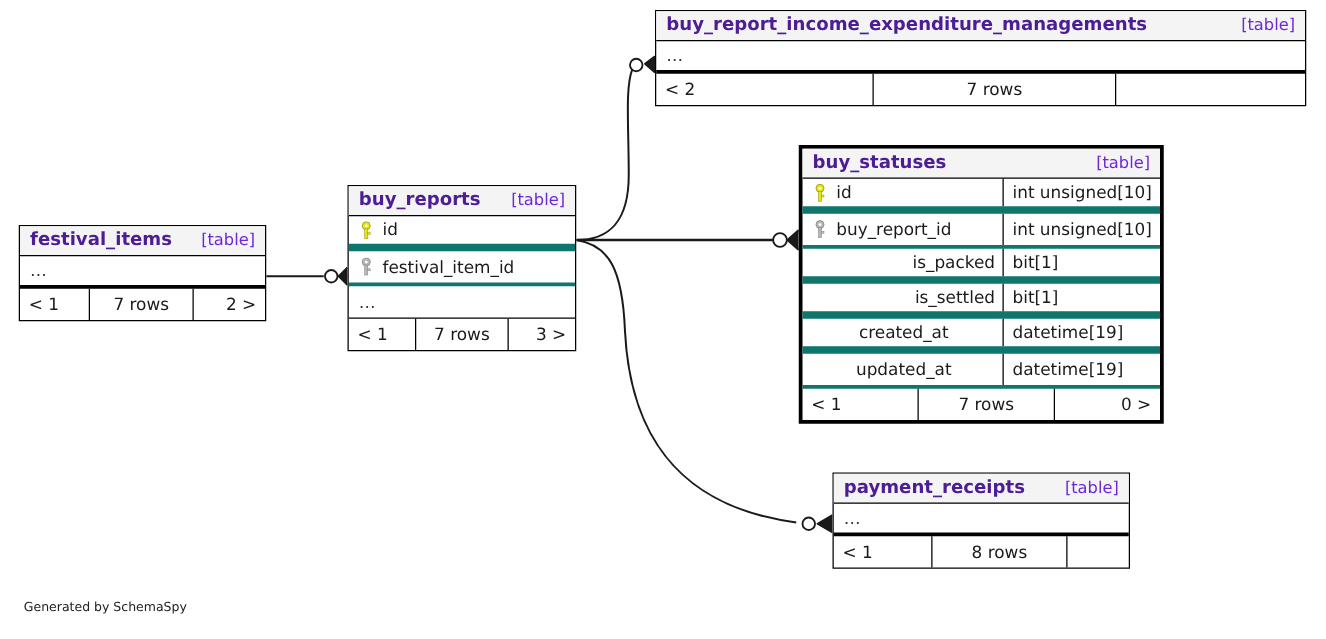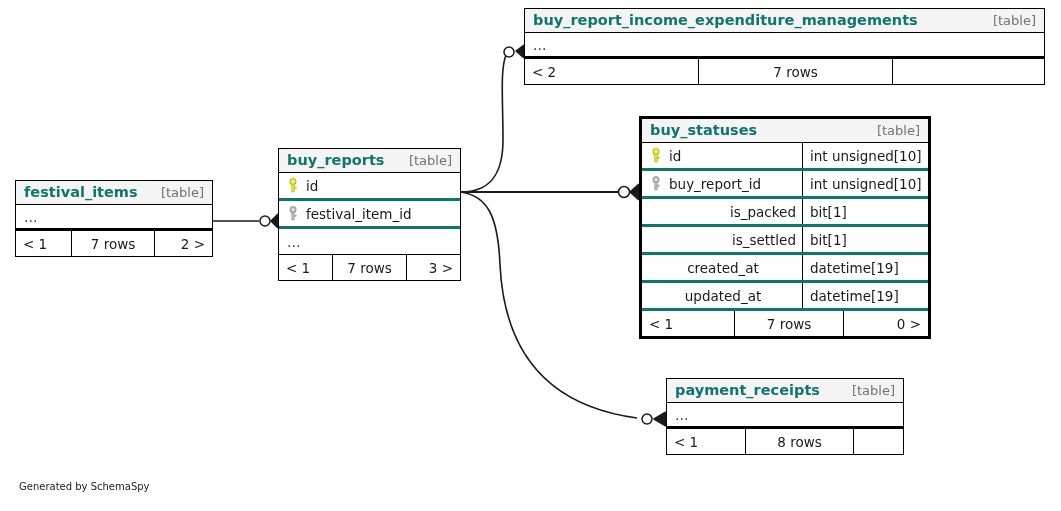--- a/index.html
+++ b/index.html
@@ -13,24 +13,24 @@
   #edges{position:absolute;left:0;top:0;width:1061px;height:511px;pointer-events:none;}
 
   .tbl{position:absolute;background:#ffffff;border:1px solid #000;box-sizing:border-box;}
   .tbl.thick{border-width:3px;}
 
   .thead{
     background:#f4f4f4;border-bottom:1px solid #000;
     display:flex;align-items:center;justify-content:space-between;
     padding:3px 8px 4px 8px;box-sizing:border-box;
   }
-  .tname{font-weight:bold;font-size:14.5px;color:#0f766e;white-space:nowrap;}
-  .ttag{font-size:13px;color:#737373;white-space:nowrap;padding-left:14px;}
-
-  .colrow{display:flex;border-bottom:3px solid #0f766e;box-sizing:border-box;min-height:28px;}
+  .tname{font-weight:bold;font-size:14.5px;color:#4c1d95;white-space:nowrap;}
+  .ttag{font-size:13px;color:#6d28d9;white-space:nowrap;padding-left:14px;}
+
+  .colrow{display:flex;border-bottom:6px solid #0f766e;box-sizing:border-box;min-height:28px;}
   .colrow.lastkey{border-bottom-width:3px;}
   .cname{display:flex;align-items:center;padding:2px 6px 2px 8px;box-sizing:border-box;flex:0 0 auto;}
   .ctype{display:flex;align-items:center;padding:2px 6px 2px 7px;box-sizing:border-box;border-left:1px solid #000;flex:1 1 auto;}
 
   .ellipsis{display:flex;align-items:center;padding:2px 8px;min-height:26px;box-sizing:border-box;
             border-bottom:3px solid #000;letter-spacing:1px;color:#333;}
   .ellipsis.thinb{border-bottom-width:1px;}
 
   .tfoot{display:flex;min-height:25px;box-sizing:border-box;}
   .fcell{display:flex;align-items:center;padding:1px 7px;box-sizing:border-box;font-size:13.5px;}

